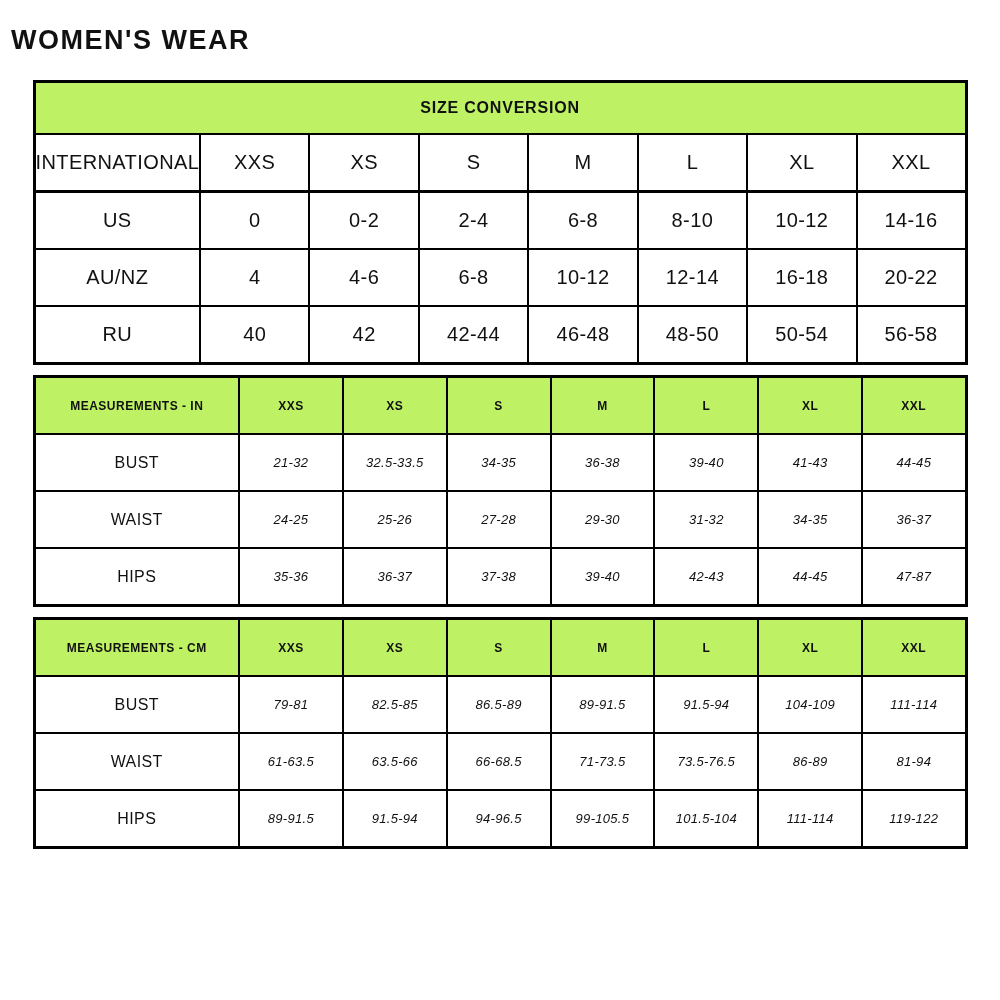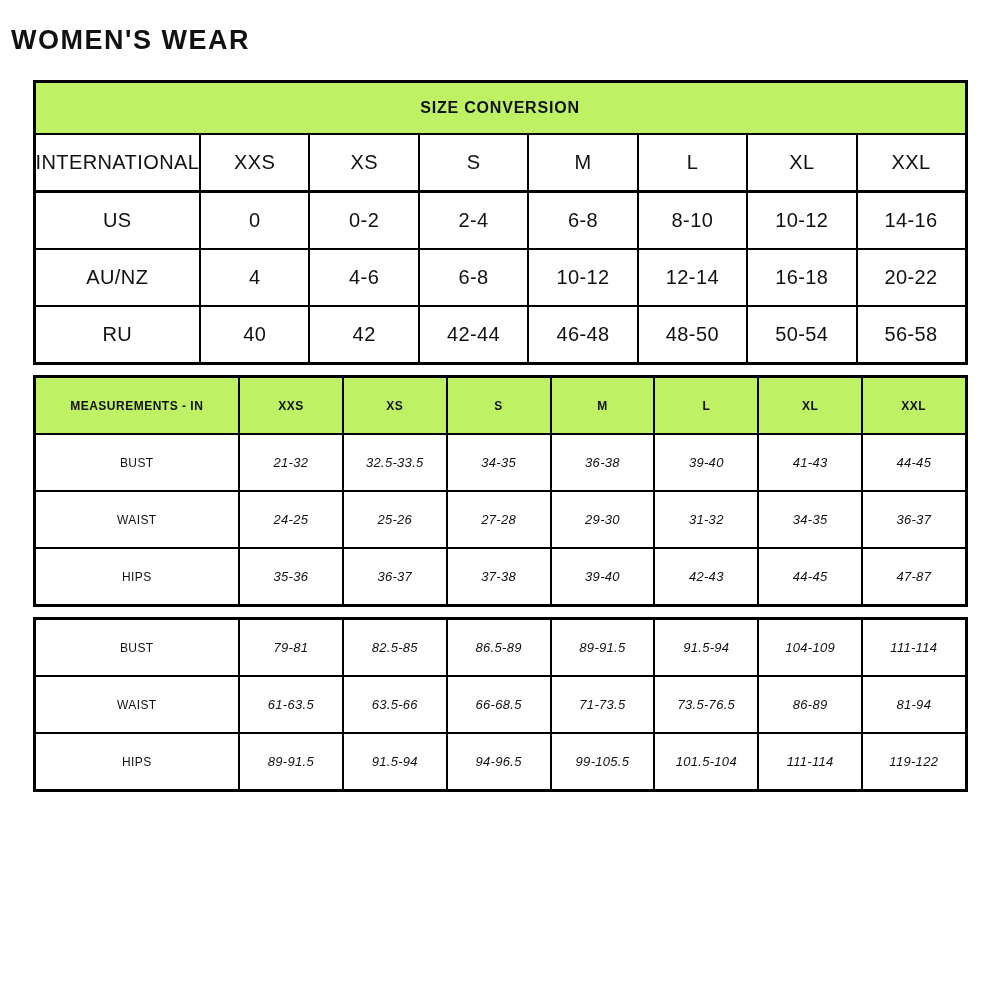--- a/index.html
+++ b/index.html
@@ -37,21 +37,21 @@
 
   
   .t1 td, .t1 th { height: 55px; font-size: 20px; letter-spacing: 0.4px; }
   .t1 .caption { height: 50px; font-size: 16px; letter-spacing: 0.8px; border-bottom-width: 2px; }
   .t1 col.first { width: 166px; }
   .t1 .hdr-row td { border-bottom-width: 3px; }
 
   
   .t2 td, .t2 th { height: 55px; }
   .t2 th { font-size: 12px; letter-spacing: 0.5px; }
-  .t2 .row-label { font-size: 12px; letter-spacing: 0.4px; }
+  .t2 .row-label { font-size: 16px; letter-spacing: 0.4px; }
   .t2 .val { font-size: 13px; letter-spacing: 0.3px; font-style: italic; }
   .t2 col.first { width: 205px; }
 </style>
 </head>
 <body>
 
 <h1 class="title">WOMEN'S WEAR</h1>
 
 <table class="t1">
   <colgroup>
@@ -172,20 +172,30 @@
       <col>
       <col>
       <col>
       <col>
       <col>
       <col>
       <col>
     </colgroup>
   <tbody>
     <tr>
+      <th class="gray">MEASUREMENTS - CM</th>
+      <th class="gray">XXS</th>
+      <th class="gray">XS</th>
+      <th class="gray">S</th>
+      <th class="gray">M</th>
+      <th class="gray">L</th>
+      <th class="gray">XL</th>
+      <th class="gray">XXL</th>
+    </tr>
+    <tr>
       <td class="row-label">BUST</td>
       <td class="val">79-81</td>
       <td class="val">82.5-85</td>
       <td class="val">86.5-89</td>
       <td class="val">89-91.5</td>
       <td class="val">91.5-94</td>
       <td class="val">104-109</td>
       <td class="val">111-114</td>
     </tr>
     <tr>

